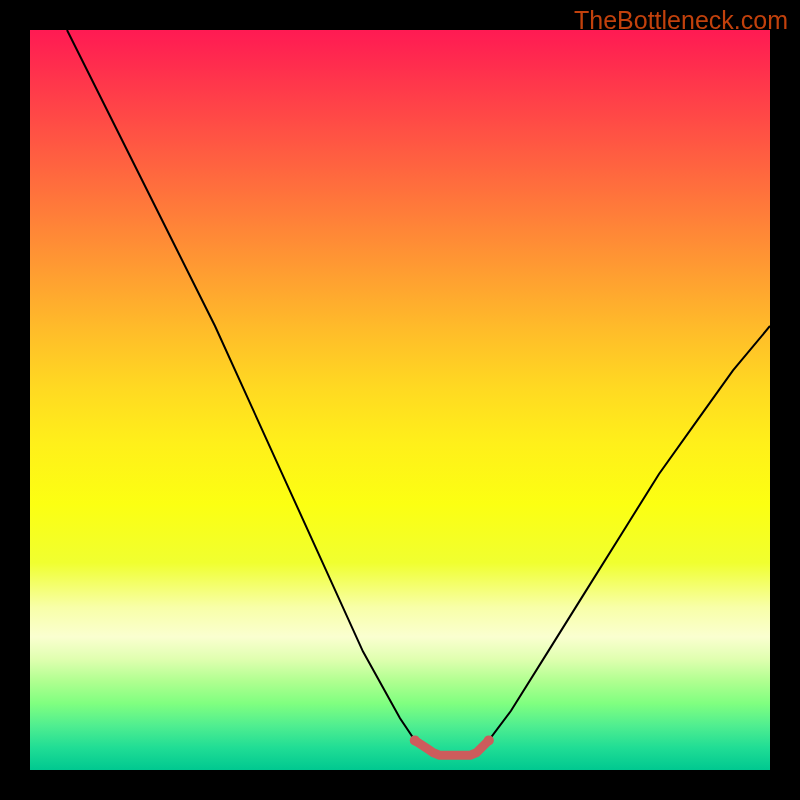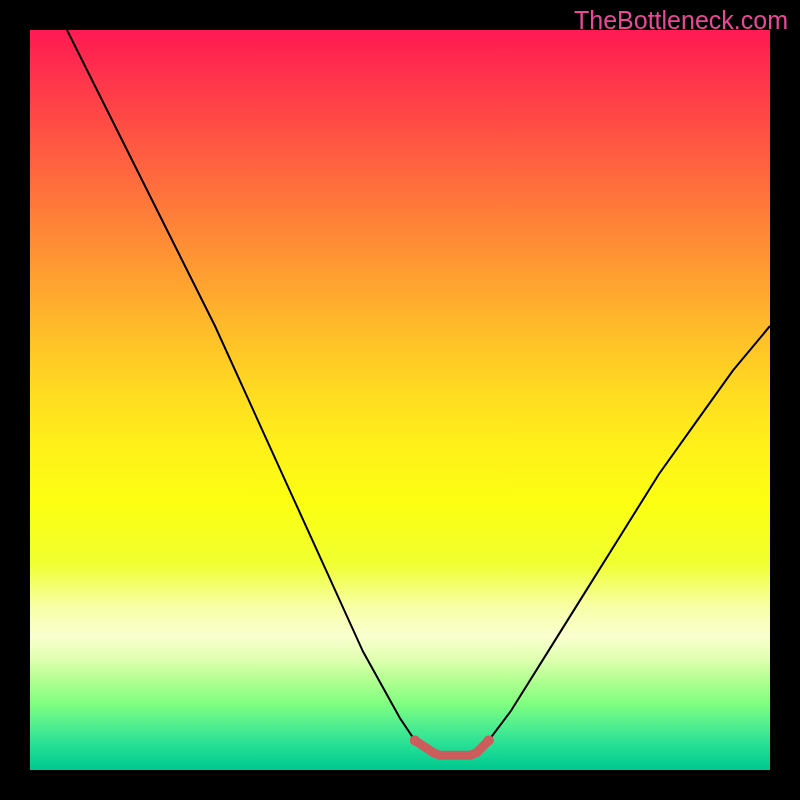--- a/index.html
+++ b/index.html
@@ -35,21 +35,21 @@
       #80ff80 91%,
       #50ee90 94%,
       #20dd95 97%,
       #00c890 100%
     );
   }
   .watermark {
     position: absolute;
     top: 6px;
     right: 12px;
-    color: #ec4899;
+    color: #c2410c;
     font-size: 25px;
     font-weight: 500;
     z-index: 10;
   }
   svg.curve {
     position: absolute;
     left: 0;
     top: 0;
     width: 100%;
     height: 100%;

